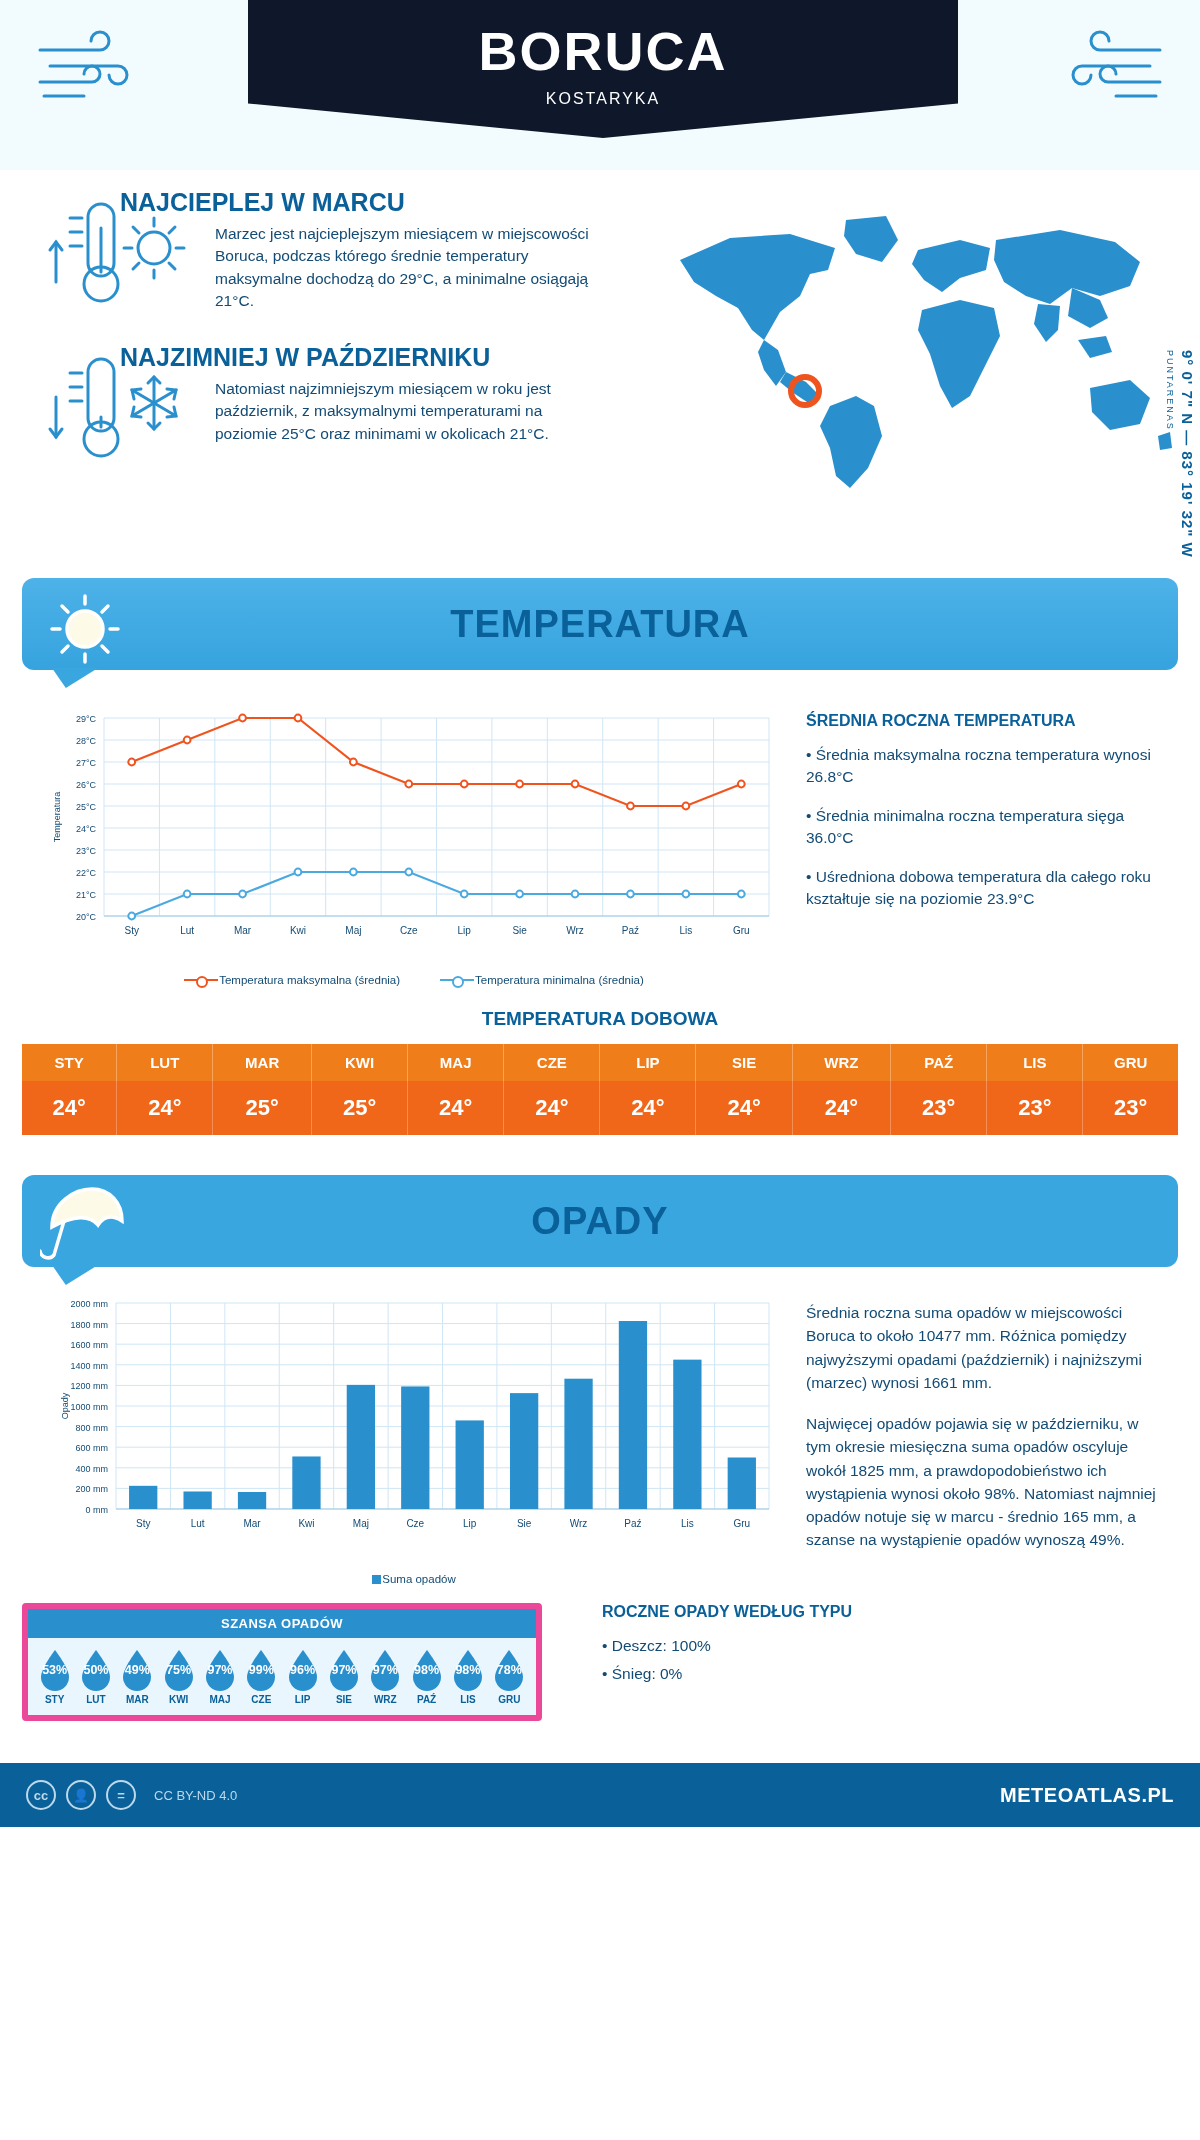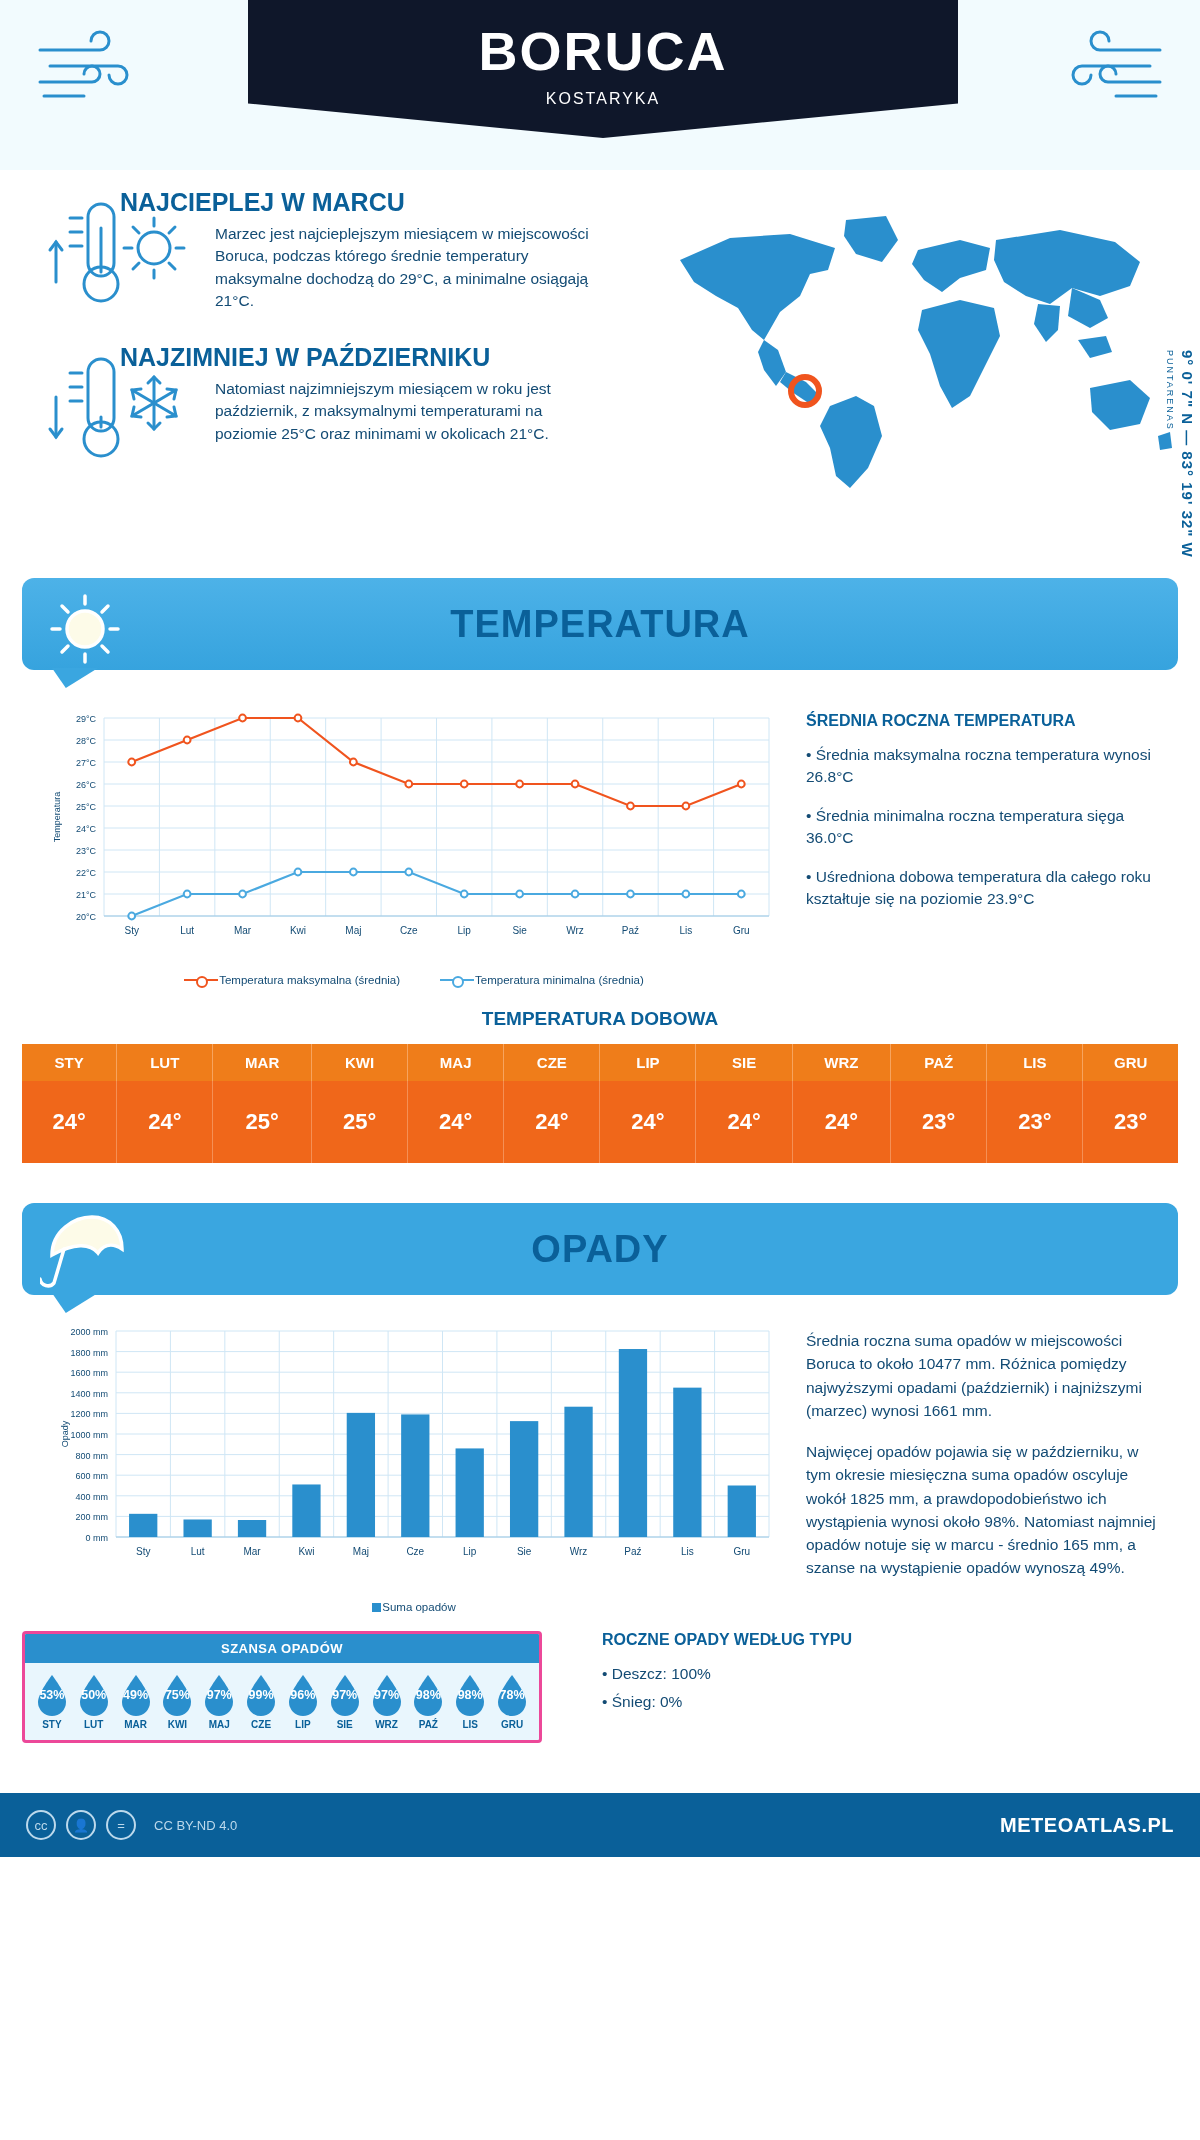--- a/index.html
+++ b/index.html
@@ -219,34 +219,34 @@
     padding: 10px 0;
     border-right: 1px solid #f7a45e;
   }
   .temp-table th:last-child { border-right: none; }
   .temp-table td {
     background: #f0671a;
     color: #ffffff;
     font-size: 22px;
     font-weight: bold;
     text-align: center;
-    padding: 28px 0;
+    padding: 14px 0;
     border-right: 1px solid #f59055;
   }
   .temp-table td:last-child { border-right: none; }
 
   
   .precip-section { margin-top: 40px; }
   .prec-chart-row { display: flex; margin: 26px 22px 0 22px; }
   .prec-chart-box { width: 740px; }
 
   .chance-box {
-    margin: 18px 22px 16px 22px;
+    margin: 18px 22px 8px 22px;
     width: 520px;
-    border: 3px solid #ec4899;
+    border: 6px solid #ec4899;
     border-radius: 4px;
     overflow: hidden;
     background: #e9f6fd;
   }
   .chance-head {
     background: #2a8fcd;
     color: #fff;
     text-align: center;
     font-size: 13px;
     font-weight: bold;
@@ -294,21 +294,21 @@
     justify-content: space-between;
     padding: 0 26px;
   }
   .footer-left { display: flex; align-items: center; gap: 10px; }
   .cc-badge {
     width: 30px; height: 30px;
     border-radius: 50%;
     border: 2px solid #bcd9ec;
     color: #bcd9ec;
     display: flex; align-items: center; justify-content: center;
-    font-size: 13px; font-weight: normal;
+    font-size: 13px; font-weight: bold;
   }
   .cc-text { color: #bcd9ec; font-size: 13px; margin-left: 8px; }
   .footer-right { color: #ffffff; font-size: 20px; font-weight: bold; letter-spacing: .5px; }
 </style>
 </head>
 <body>
 
 <div class="page">
 
   <div class="header">

